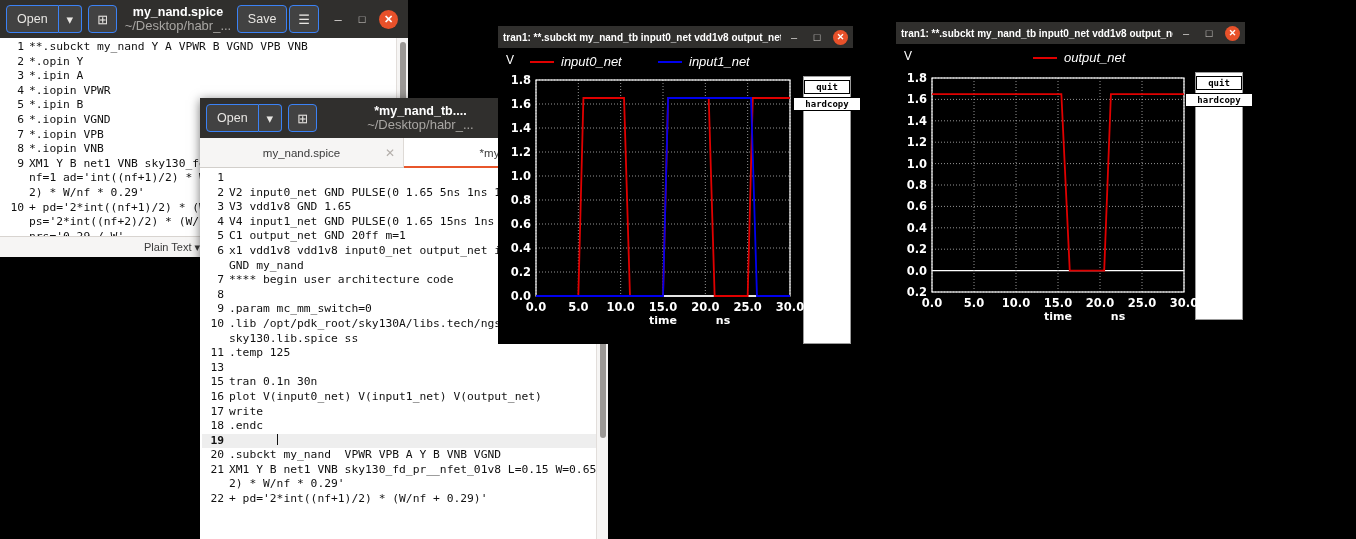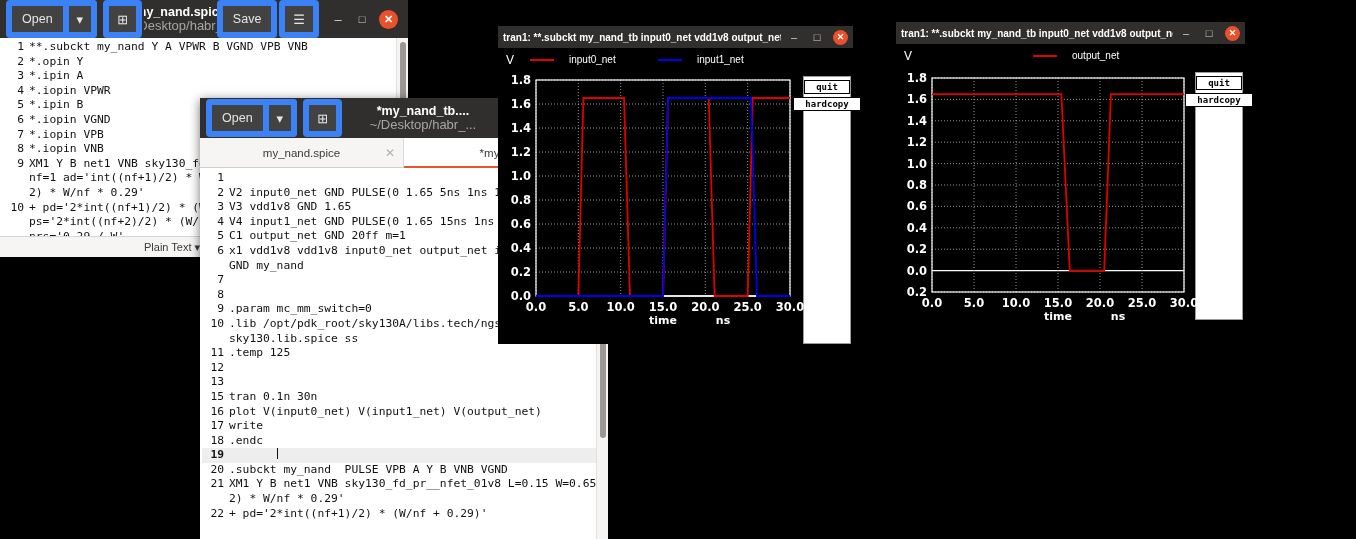--- a/index.html
+++ b/index.html
@@ -3,21 +3,21 @@
 <meta charset="utf-8">
 <style>
   html,body{margin:0;padding:0;background:#000;}
   body{width:1356px;height:539px;position:relative;overflow:hidden;
        font-family:"Liberation Sans",sans-serif;}
 
   
   .win{position:absolute;box-shadow:0 2px 10px rgba(0,0,0,.55);}
   .hdr{height:38px;background:#302f2d;display:flex;align-items:center;
        padding:0 6px;box-sizing:border-box;}
-  .hdr-btn{background:#424242;color:#e8e6e3;border:6px solid #3b82f6;
+  .hdr-btn{background:#424242;color:#e8e6e3;border:1px solid #3b82f6;
            border-radius:4px;height:26px;display:flex;align-items:center;
            justify-content:center;font-size:12.5px;padding:0 10px;margin-right:2px;}
   .hdr-btn.ico{padding:0 8px;font-size:13px;}
   .hdr-split{display:flex;margin-right:6px;}
   .hdr-split .hdr-btn{border-radius:0;margin:0;}
   .hdr-split .hdr-btn:first-child{border-radius:4px 0 0 4px;}
   .hdr-split .hdr-btn:last-child{border-radius:0 4px 4px 0;border-left:none;}
   .titlebox{flex:1;display:flex;flex-direction:column;align-items:center;
             justify-content:center;overflow:hidden;}
   .t1{color:#fff;font-size:12.5px;font-weight:bold;white-space:nowrap;}
@@ -66,22 +66,22 @@
   .p-title{flex:1;text-align:center;color:#fff;font-size:10px;font-weight:bold;
            white-space:nowrap;overflow:hidden;}
   .p-wb{display:flex;align-items:center;gap:9px;padding-left:6px;}
   .p-wb .wb{font-size:11px;}
   .p-closeb{width:15px;height:15px;border-radius:50%;background:#e8512a;color:#fff;
           font-size:9px;display:flex;align-items:center;justify-content:center;
           font-weight:bold;}
   .p-body{position:relative;background:#000;}
   .legend{position:absolute;top:0;left:0;right:0;height:26px;color:#fff;}
   .legend .vlab{position:absolute;left:8px;top:5px;font-size:12px;color:#fff;}
-  .lg{position:absolute;top:6px;display:flex;align-items:center;gap:15px;
-      font-size:10px;color:#fff;}
+  .lg{position:absolute;top:6px;display:flex;align-items:center;gap:7px;
+      font-size:13px;color:#fff;font-style:italic;}
   .lg .dash{display:inline-block;width:24px;height:2px;}
   .sidebtns{position:absolute;background:#fff;border:1px solid #9b9b9b;
       display:flex;flex-direction:column;align-items:center;gap:3px;
       padding:3px 3px;}
   .sb{border:1px solid #000;background:#fff;color:#000;
       font-family:"DejaVu Sans Mono",monospace;font-size:9px;
       padding:0px 11px;line-height:12px;font-weight:bold;}
   .pltsvg{position:absolute;}
 </style>
 </head>
@@ -163,34 +163,33 @@
   </div>
 
   <div class="code" id="e2code" style="height:371px;padding:3px 0 0 2px;">
       <div class="ln"><span class="n">1</span><span class="s"></span></div>
       <div class="ln"><span class="n">2</span><span class="s">V2 input0_net GND PULSE(0 1.65 5ns 1ns 1n</span></div>
       <div class="ln"><span class="n">3</span><span class="s">V3 vdd1v8 GND 1.65</span></div>
       <div class="ln"><span class="n">4</span><span class="s">V4 input1_net GND PULSE(0 1.65 15ns 1ns 1</span></div>
       <div class="ln"><span class="n">5</span><span class="s">C1 output_net GND 20ff m=1</span></div>
       <div class="ln"><span class="n">6</span><span class="s">x1 vdd1v8 vdd1v8 input0_net output_net in</span></div>
       <div class="ln"><span class="n"></span><span class="s">GND my_nand</span></div>
-      <div class="ln"><span class="n">7</span></div>
+      <div class="ln"><span class="n">7</span><span class="s">**** begin user architecture code</span></div>
       <div class="ln"><span class="n">8</span><span class="s"></span></div>
       <div class="ln"><span class="n">9</span><span class="s">.param mc_mm_switch=0</span></div>
       <div class="ln"><span class="n">10</span><span class="s">.lib /opt/pdk_root/sky130A/libs.tech/ngsp</span></div>
       <div class="ln"><span class="n"></span><span class="s">sky130.lib.spice ss</span></div>
       <div class="ln"><span class="n">11</span><span class="s">.temp 125</span></div>
-      <div class="ln"><span class="n">12</span><span class="s"></span></div>
       <div class="ln"><span class="n">13</span><span class="s"></span></div>
       <div class="ln"><span class="n">15</span><span class="s">tran 0.1n 30n</span></div>
       <div class="ln"><span class="n">16</span><span class="s">plot V(input0_net) V(input1_net) V(output_net)</span></div>
       <div class="ln"><span class="n">17</span><span class="s">write</span></div>
       <div class="ln"><span class="n">18</span><span class="s">.endc</span></div>
       <div class="ln cur caretln"><span class="n" style="font-weight: bold;">19</span><span class="s"></span></div>
-      <div class="ln"><span class="n">20</span><span class="s">.subckt my_nand  PULSE VPB A Y B VNB VGND</span></div>
+      <div class="ln"><span class="n">20</span><span class="s">.subckt my_nand  VPWR VPB A Y B VNB VGND</span></div>
       <div class="ln"><span class="n">21</span><span class="s">XM1 Y B net1 VNB sky130_fd_pr__nfet_01v8 L=0.15 W=0.65</span></div>
       <div class="ln"><span class="n"></span><span class="s">2) * W/nf * 0.29'</span></div>
       <div class="ln"><span class="n">22</span><span class="s">+ pd='2*int((nf+1)/2) * (W/nf + 0.29)'</span></div>
     </div>
 
   <div class="vscroll" style="right:0;top:70px;height:371px;">
     <div class="vthumb" style="top:170px;height:100px;"></div>
   </div>
 </div>
 

